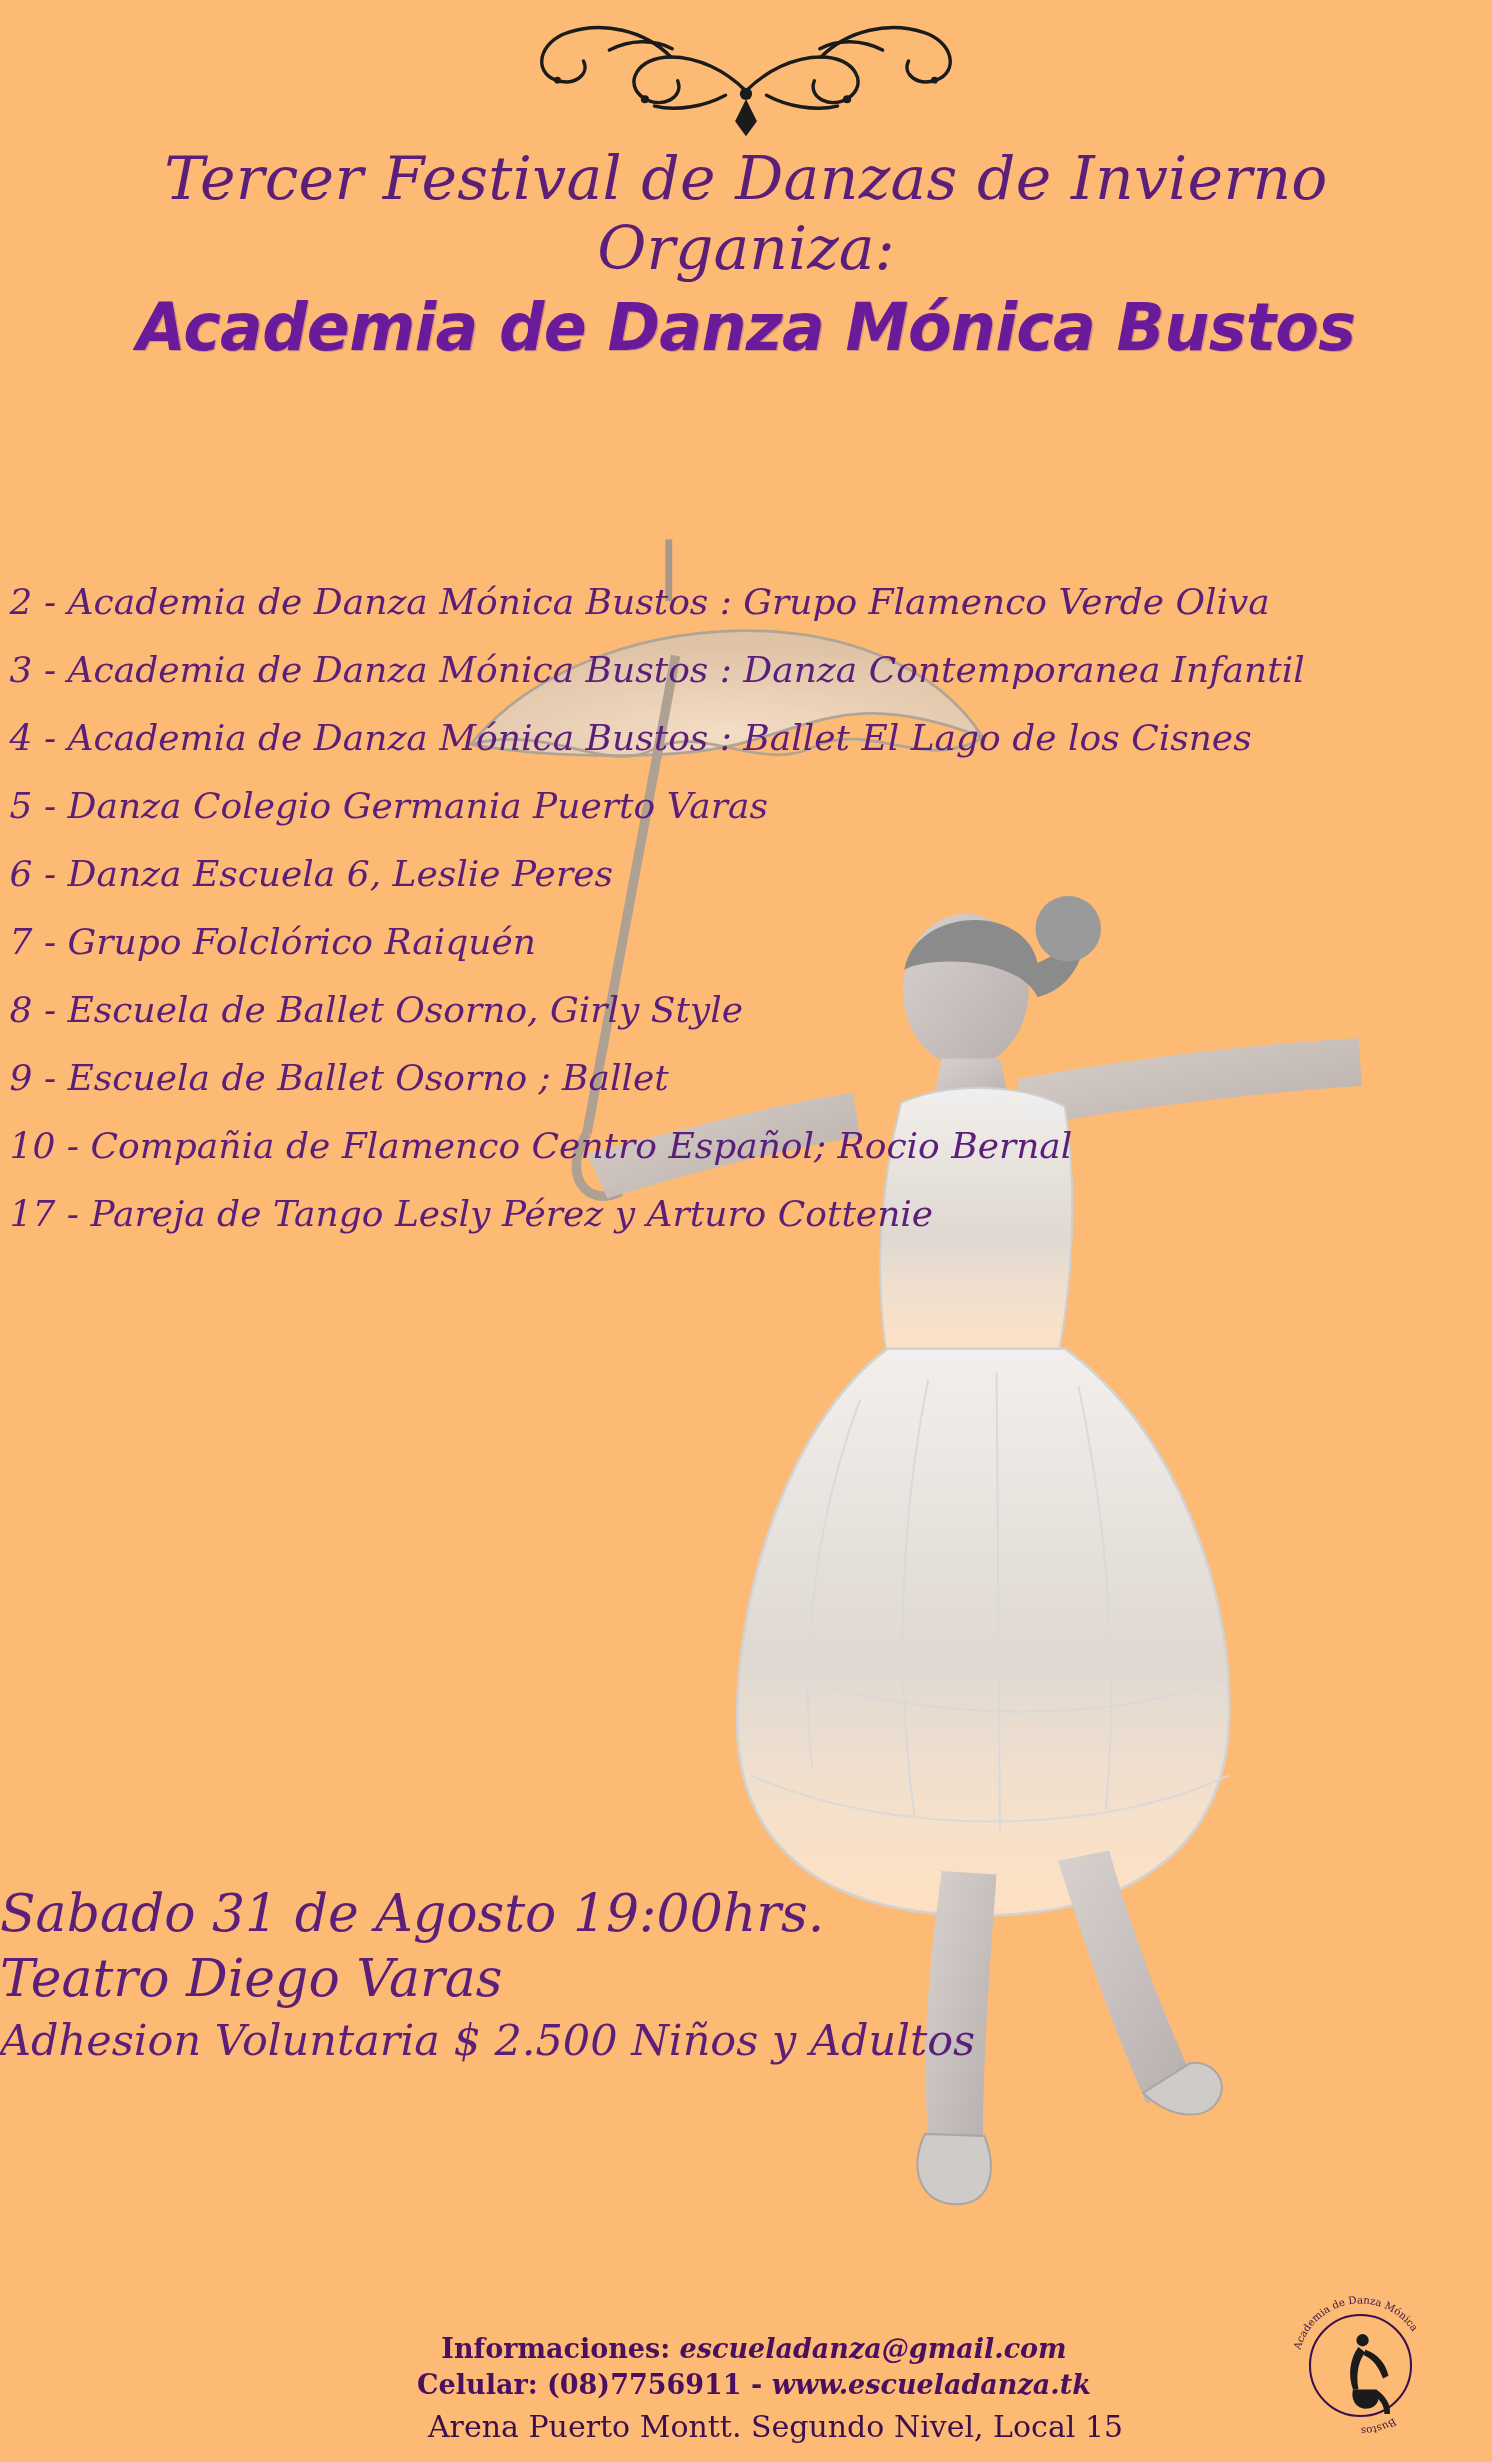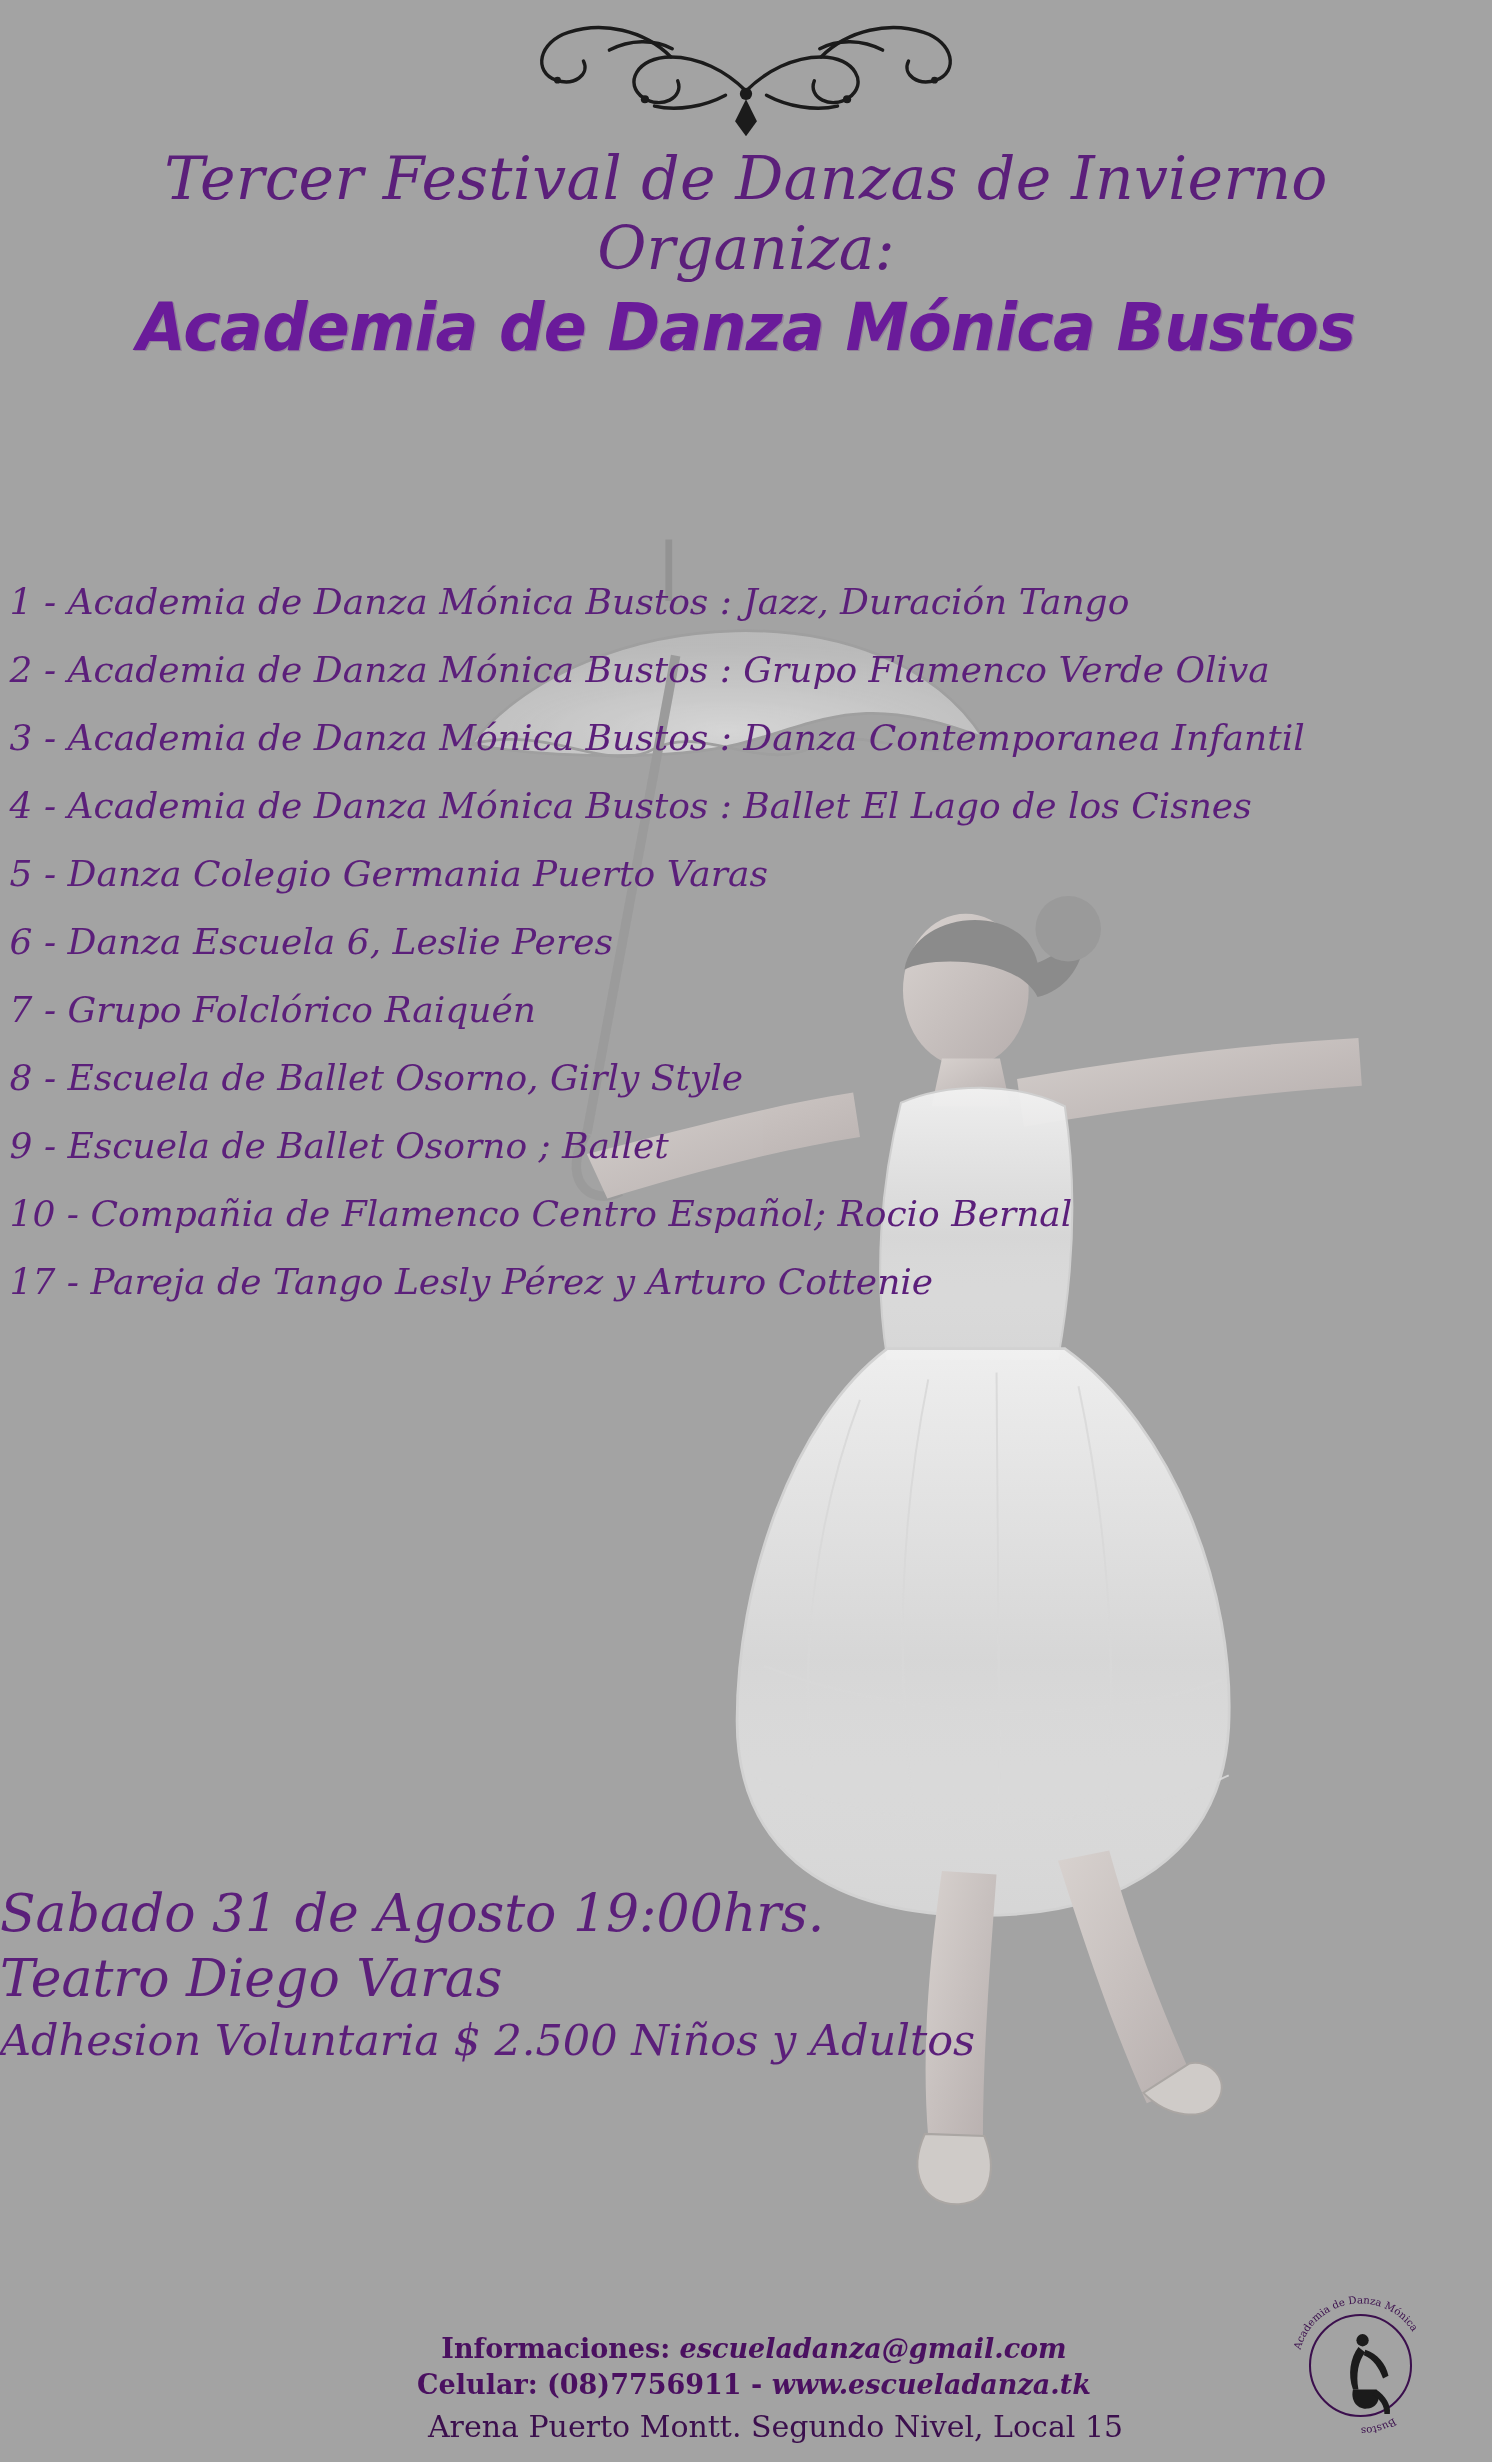--- a/index.html
+++ b/index.html
@@ -11,21 +11,21 @@
     width: 1492px;
     height: 2462px;
     position: relative;
     overflow: hidden;
     font-family: "Liberation Serif", serif;
   }
 
   .poster {
     position: absolute;
     inset: 0;
-    background: #a3a3a3;
+    background: #fdba74;
     overflow: hidden;
   }
 
   
   .ornament {
     position: absolute;
     top: 5.5px;
     left: 50%;
     transform: translateX(-50%);
     width: 683px;
@@ -256,21 +256,20 @@
     </svg>
   </div>
 
   <div class="title-block">
     <div class="title-1">Tercer Festival de Danzas de Invierno</div>
     <div class="title-2">Organiza:</div>
     <div class="academy-name">Academia de Danza Mónica Bustos</div>
   </div>
 
   <div class="list">
-    <div class="list-item">1 - Academia de Danza Mónica Bustos : Jazz, Duración Tango</div>
     <div class="list-item">2 - Academia de Danza Mónica Bustos : Grupo Flamenco Verde Oliva</div>
     <div class="list-item">3 - Academia de Danza Mónica Bustos : Danza Contemporanea Infantil</div>
     <div class="list-item">4 - Academia de Danza Mónica Bustos : Ballet El Lago de los Cisnes</div>
     <div class="list-item">5 - Danza Colegio Germania Puerto Varas</div>
     <div class="list-item">6 - Danza Escuela 6, Leslie Peres</div>
     <div class="list-item">7 - Grupo Folclórico Raiquén</div>
     <div class="list-item">8 - Escuela de Ballet Osorno, Girly Style</div>
     <div class="list-item">9 - Escuela de Ballet Osorno ; Ballet</div>
     <div class="list-item">10 - Compañia de Flamenco  Centro Español; Rocio Bernal</div>
     <div class="list-item">17 - Pareja de Tango Lesly Pérez y Arturo Cottenie</div>

